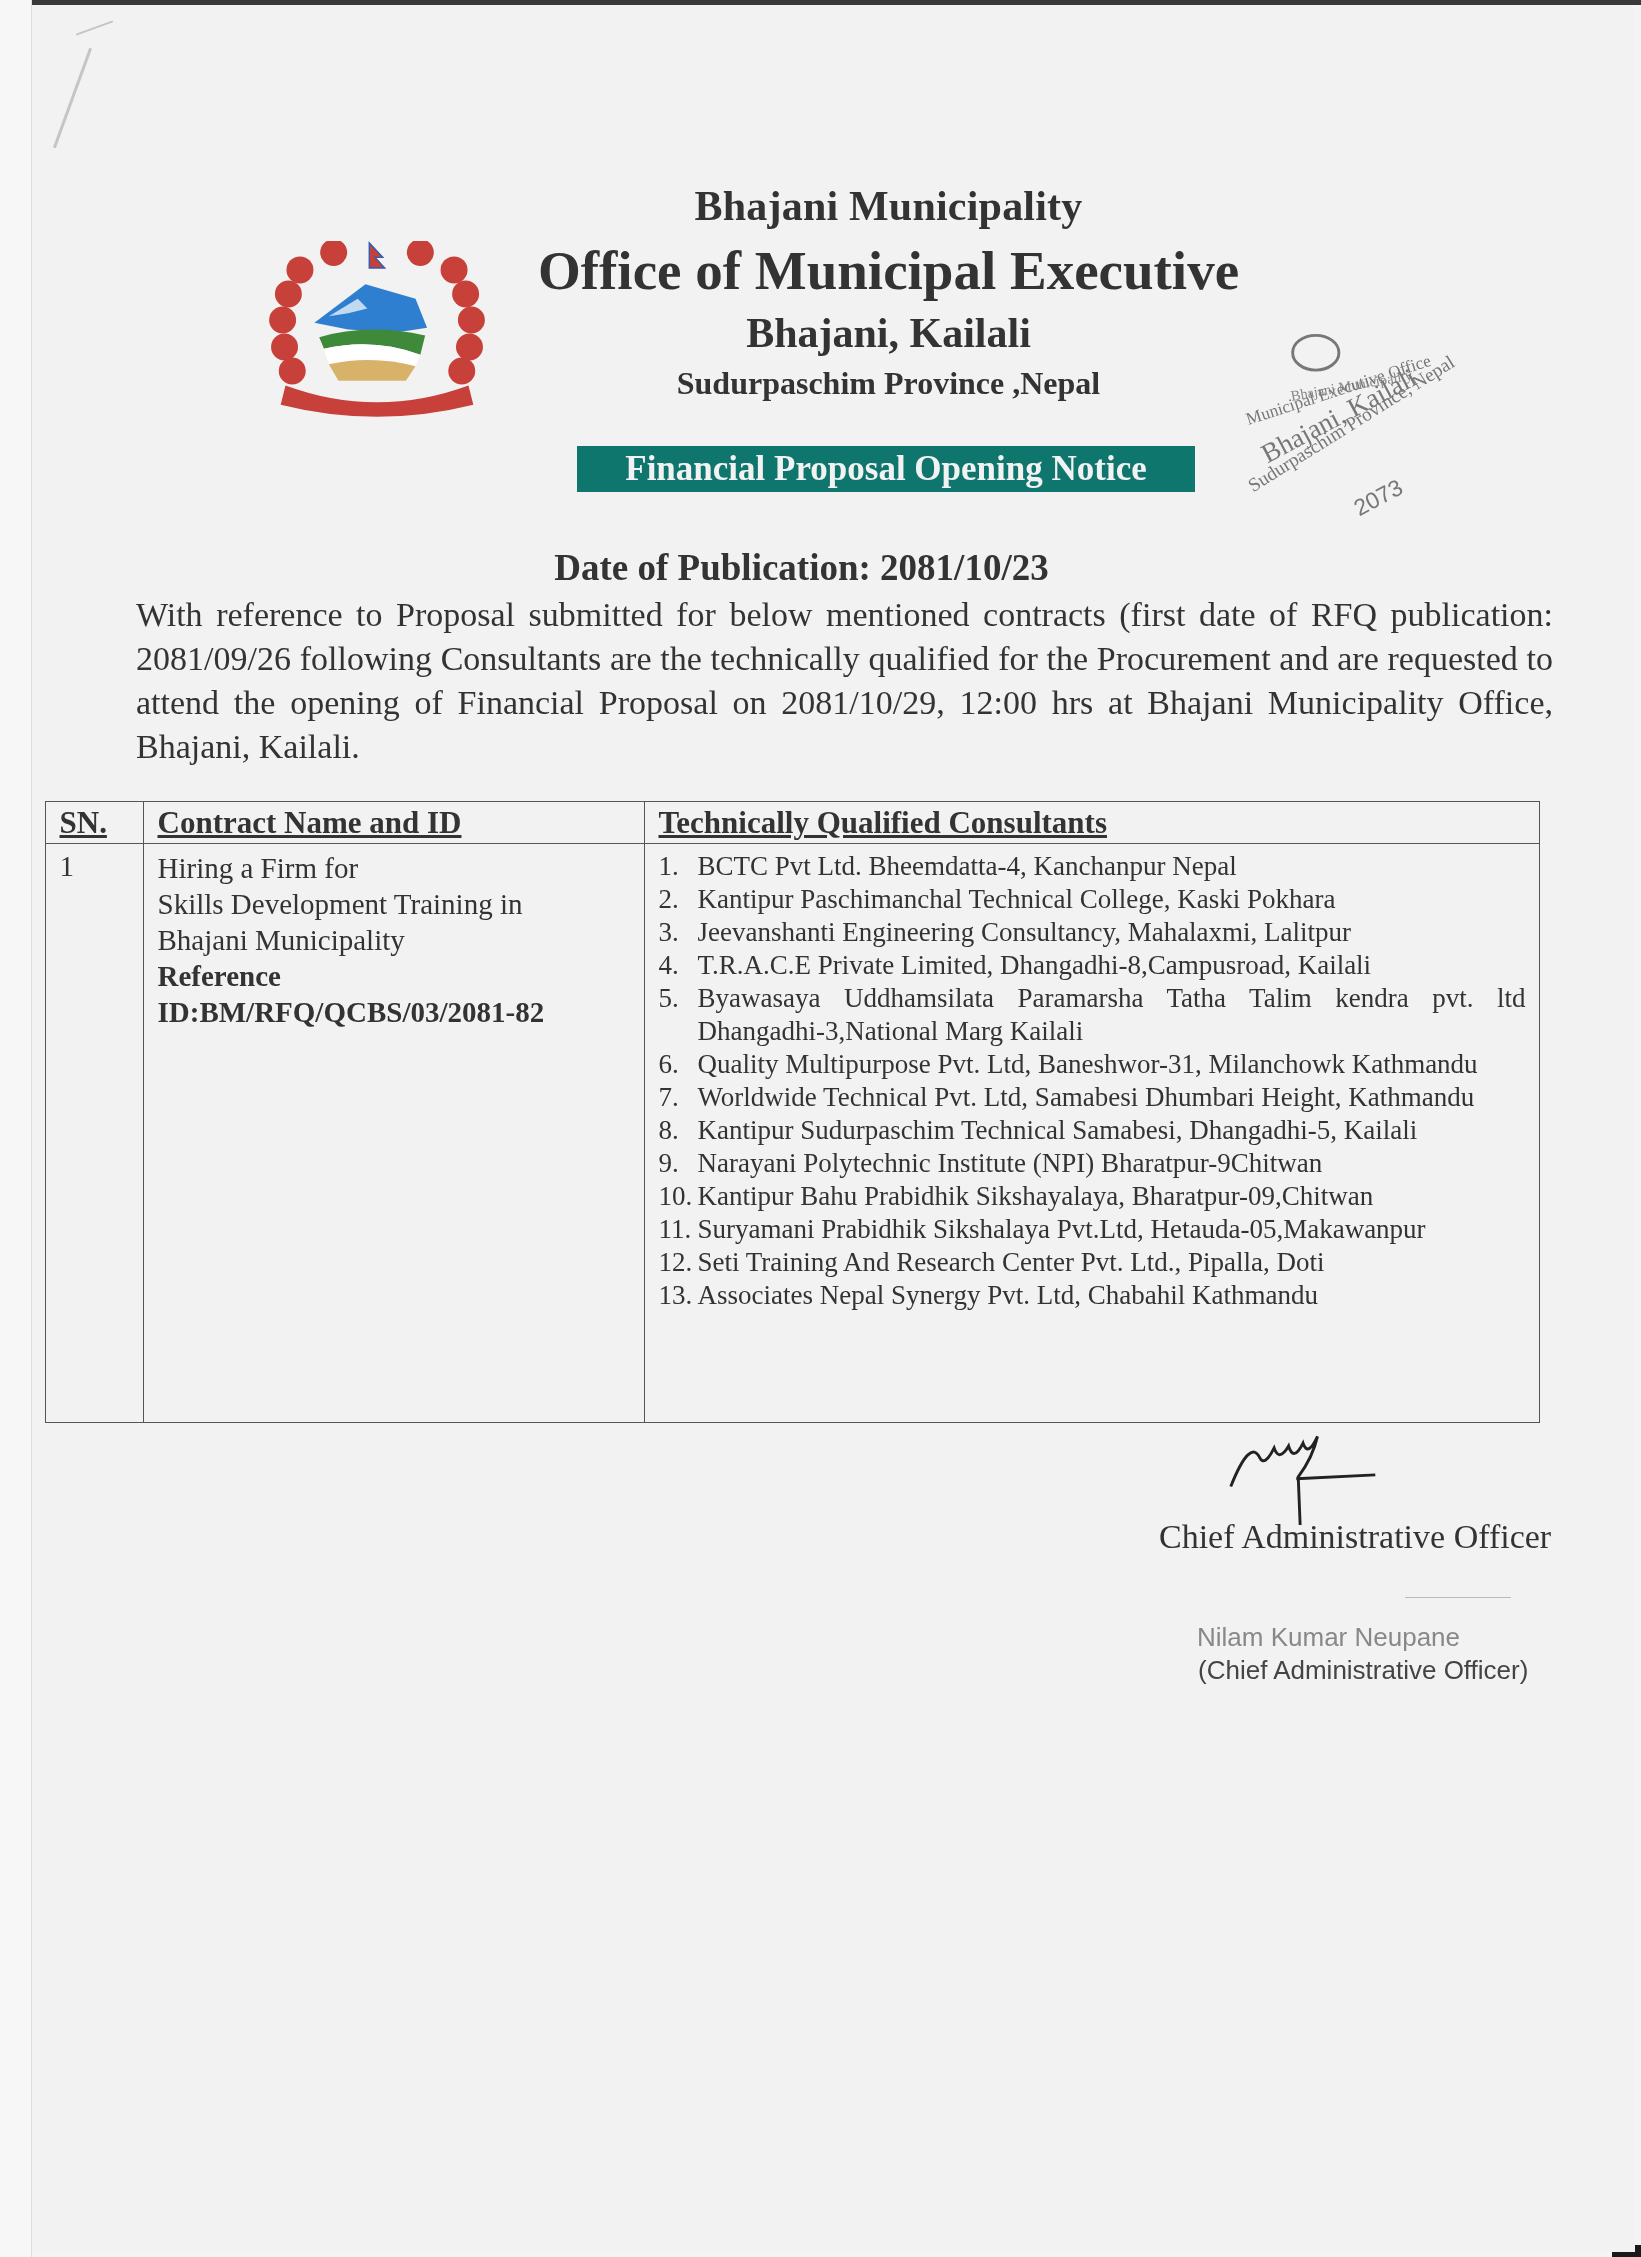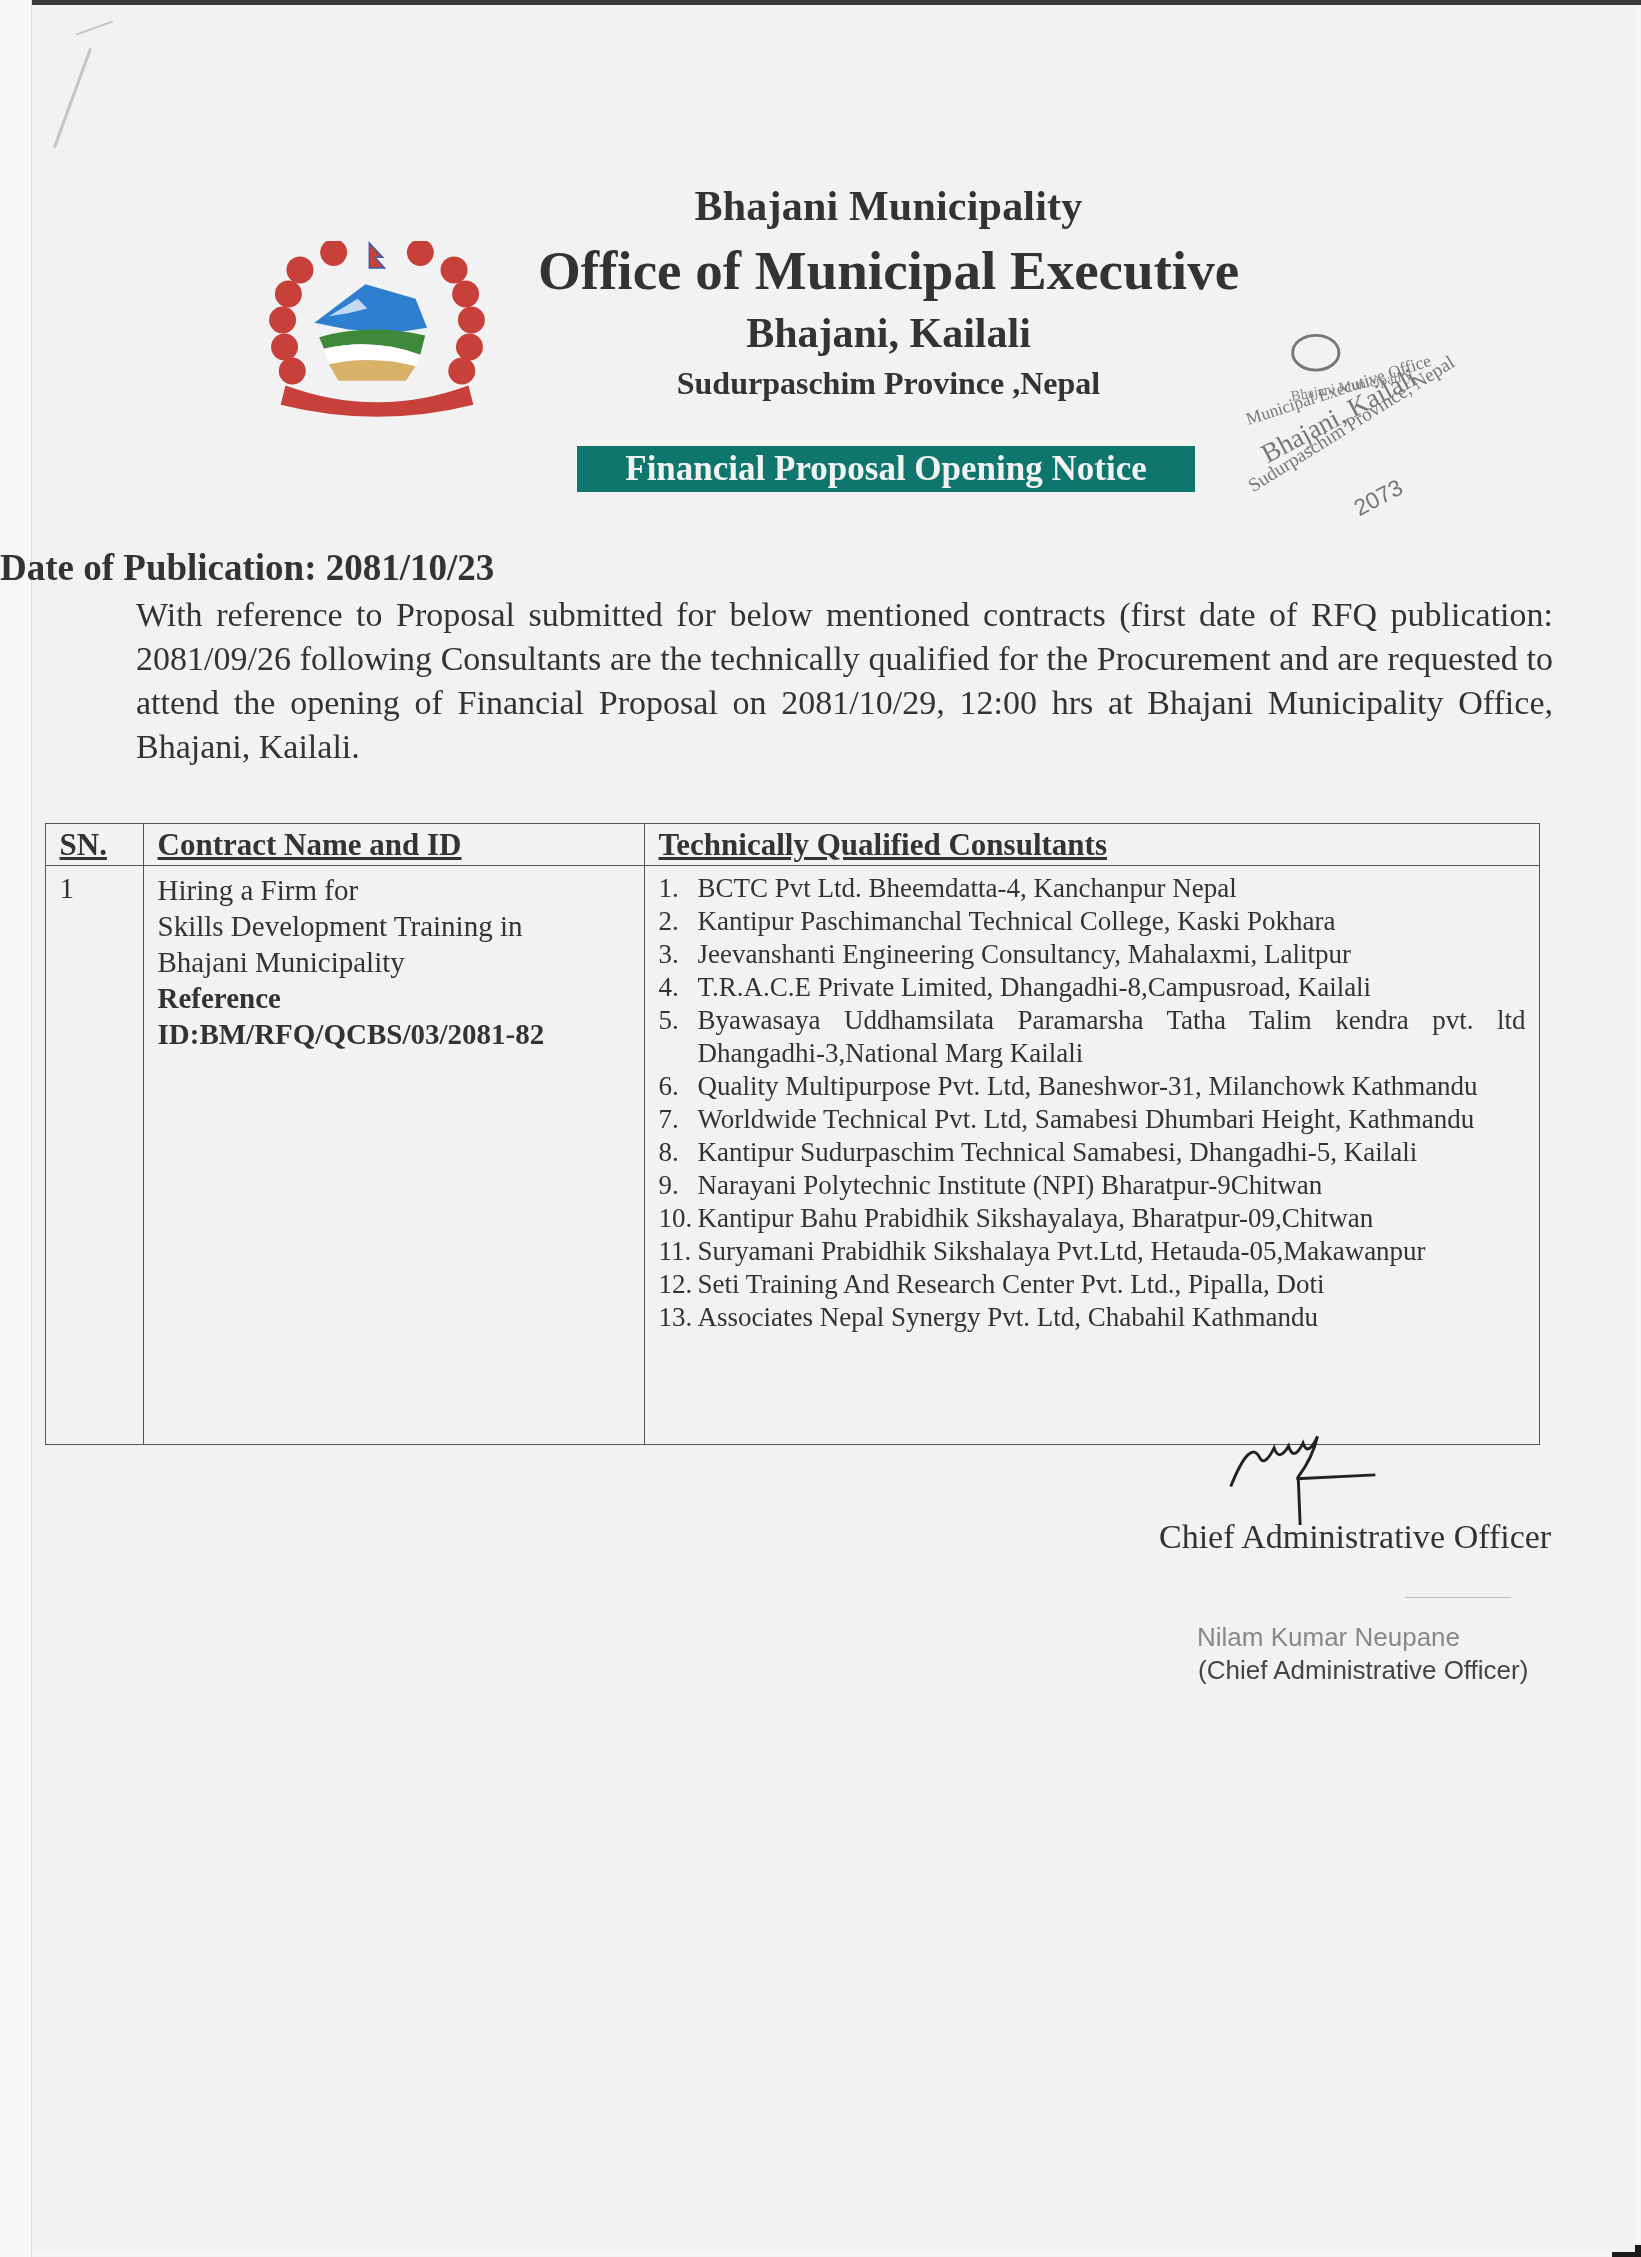--- a/index.html
+++ b/index.html
@@ -31,29 +31,29 @@
 
     .notice-banner {
       position: absolute; left: 577px; top: 446px; width: 618px; height: 46px;
       background: #0f766e; color: #f2f2f2; font-weight: bold; font-size: 35px;
       line-height: 46px; text-align: center; white-space: nowrap;
     }
 
     
     .stamp { position: absolute; left: 1224px; top: 319px; width: 251px; height: 212px; color: #7a7a7a; }
 
-    .pub-date { position: absolute; left: 0; width: 1603px; top: 546px; font-size: 37px; font-weight: bold; color: #333; }
+    .pub-date { position: absolute; left: 0; width: 1603px; top: 546px; text-align: center; font-size: 37px; font-weight: bold; color: #333; }
 
     .intro {
       position: absolute; left: 136px; top: 593px; width: 1417px;
       font-size: 34px; line-height: 44px; text-align: justify; color: #333;
     }
 
     
-    .tbl { position: absolute; left: 45px; top: 801px; width: 1495px; border-collapse: collapse; font-size: 27px; color: #333; margin-top: 22px; }
+    .tbl { position: absolute; left: 45px; top: 801px; width: 1495px; border-collapse: collapse; font-size: 27px; color: #333; }
     .tbl td, .tbl th { border: 1.9px solid #555; vertical-align: top; padding: 0 13.5px; text-align: left; }
     .tbl th { font-size: 31px; font-weight: bold; text-decoration: underline; height: 41px; line-height: 41px; }
     .tbl .c-sn { width: 70px; }
     .tbl .c-contract { width: 473px; }
     .tbl .row1 td { height: 572px; padding-top: 5.8px; }
     .contract-line { line-height: 36px; font-size: 29px; }
     .ref { font-weight: bold; }
     .consultants { margin: 0; padding: 0; list-style: none; }
     .consultants li { display: flex; font-size: 27px; line-height: 33px; text-align: justify; }
     .consultants .num { min-width: 39px; }

